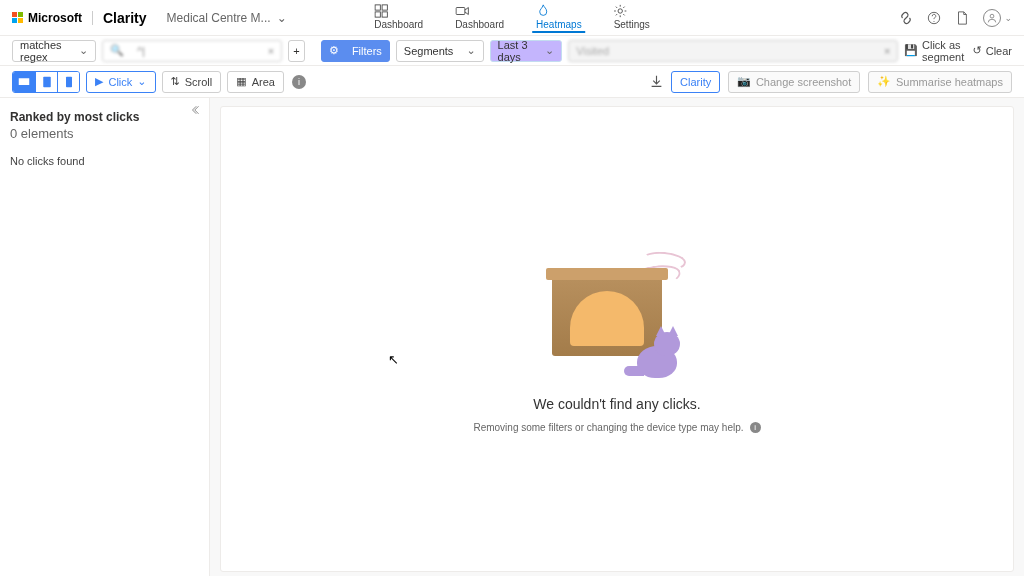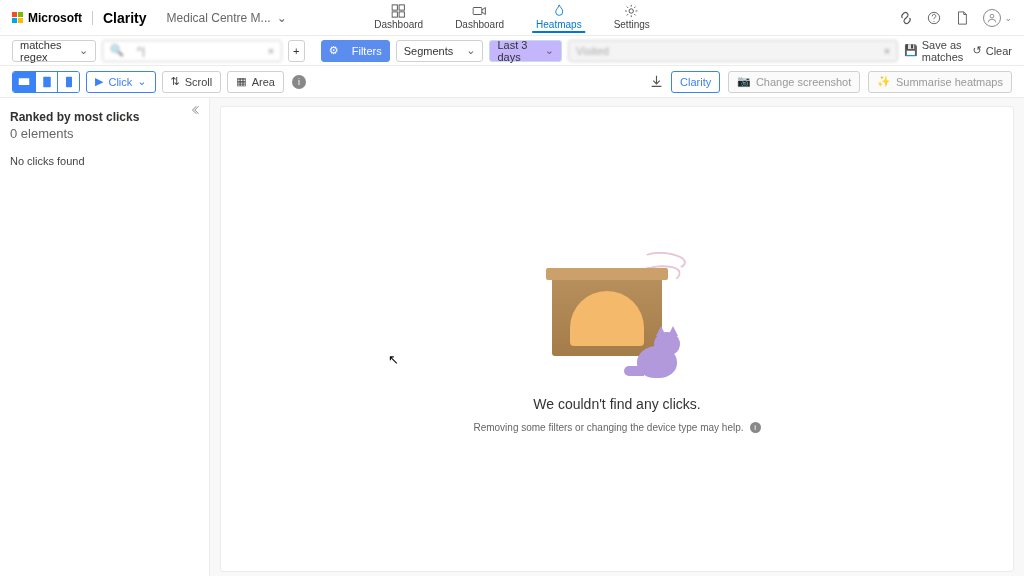--- a/index.html
+++ b/index.html
@@ -7,21 +7,21 @@
 
 
 .header{height:36px;background:#fff;display:flex;align-items:center;padding:0 12px;border-bottom:1px solid #edebe9}
 .ms-logo{display:flex;align-items:center;gap:5px;font-weight:600;color:#000}
 .logo-squares{display:inline-grid;grid-template-columns:5px 5px;grid-template-rows:5px 5px;gap:1px}
 .logo-squares span{width:5px;height:5px}
 .divider{width:1px;height:14px;background:#ccc;margin:0 10px}
 .clarity-label{font-size:14px;font-weight:700;color:#000}
 .project-sel{margin-left:20px;color:#666;display:flex;align-items:center;gap:6px;cursor:pointer}
 .nav-center{position:absolute;left:50%;transform:translateX(-50%);display:flex;gap:24px}
-.nav-item{display:flex;flex-direction:column;align-items:center;gap:1px;cursor:pointer;font-size:10px;color:#444;padding:2px 4px}
+.nav-item{display:flex;flex-direction:column;align-items:flex-start;gap:1px;cursor:pointer;font-size:10px;color:#444;padding:2px 4px}
 .nav-item svg{width:14px;height:14px}
 .nav-item.active{color:#0078d4;border-bottom:2px solid #0078d4;padding-bottom:1px}
 .header-right{margin-left:auto;display:flex;gap:14px;align-items:center}
 .header-right .icon-btn{cursor:pointer;color:#555}
 .avatar-btn{width:18px;height:18px;border-radius:50%;border:1px solid #888;display:flex;align-items:center;justify-content:center}
 
 
 .filter-bar{height:30px;background:#fff;border-bottom:1px solid #edebe9;display:flex;align-items:center;padding:0 12px;gap:6px}
 .chip{height:22px;border:1px solid #d0d0d0;border-radius:3px;display:flex;align-items:center;padding:0 7px;font-size:11px;background:#fff;gap:13px}
 .chip .chev{color:#666}
@@ -188,21 +188,21 @@
     <span class="chev">⌄</span>
   </div>
   <div class="chip long">
     <span style="flex:1;white-space:nowrap">Visited</span>
     <span class="x">×</span>
   </div>
 
   <div class="fb-right">
     <div class="fb-link">
       <span>💾</span>
-      <span>Save as matches</span>
+      <span>Click as segment</span>
     </div>
     <div class="fb-link">
       <span>↺</span>
       <span>Clear</span>
     </div>
   </div>
 </div>
 
 <div class="toolbar">
   <div class="seg-group">

